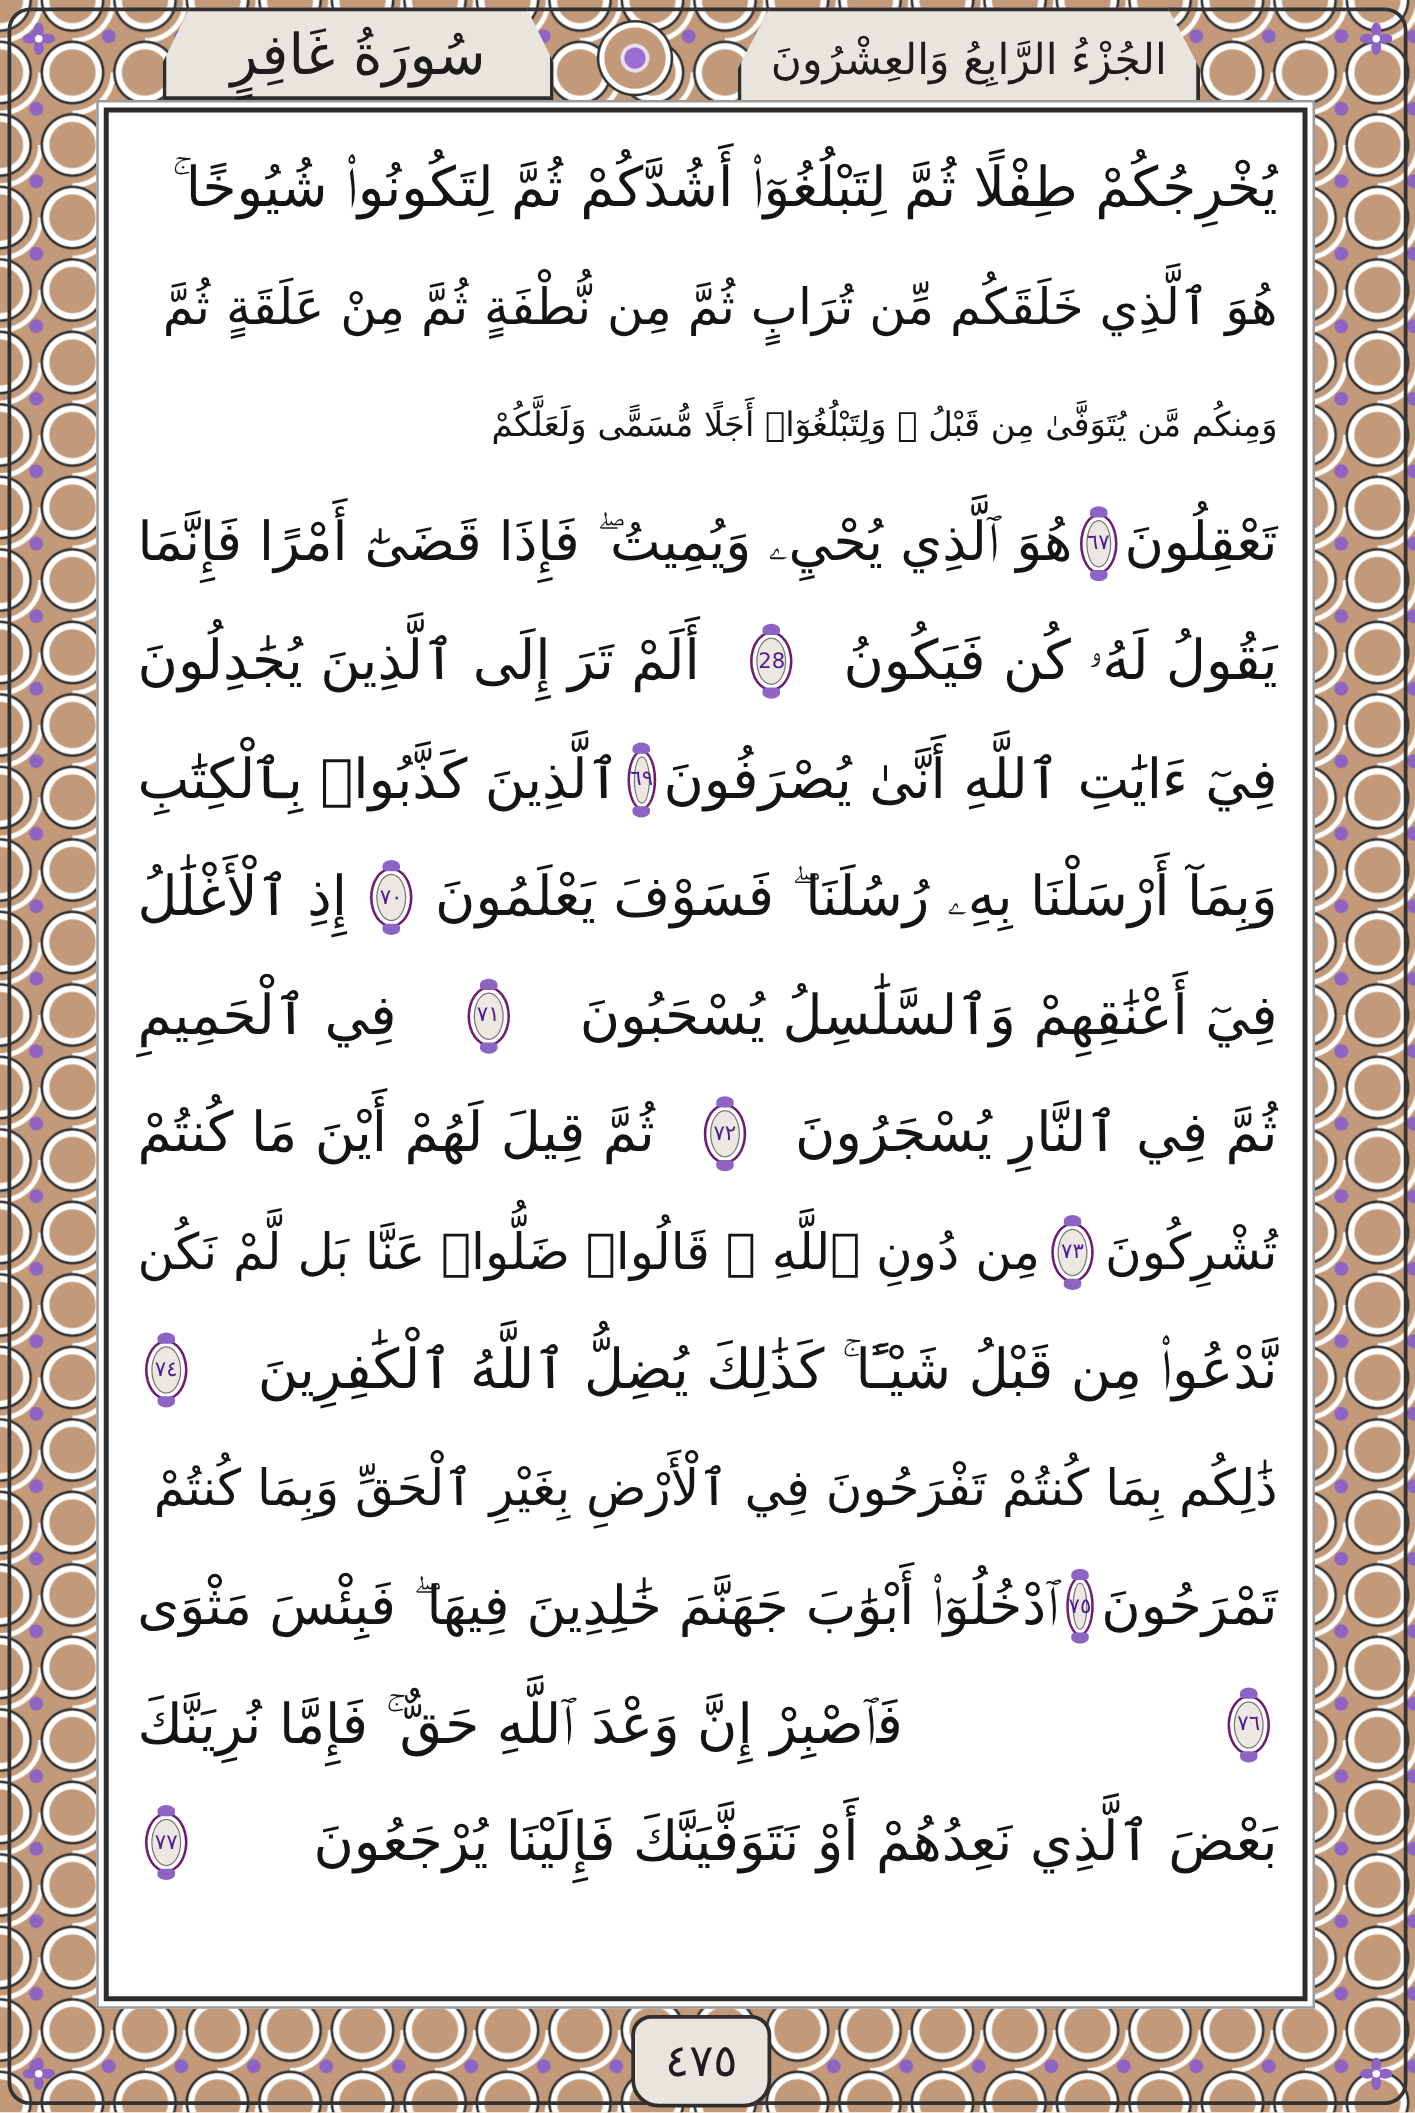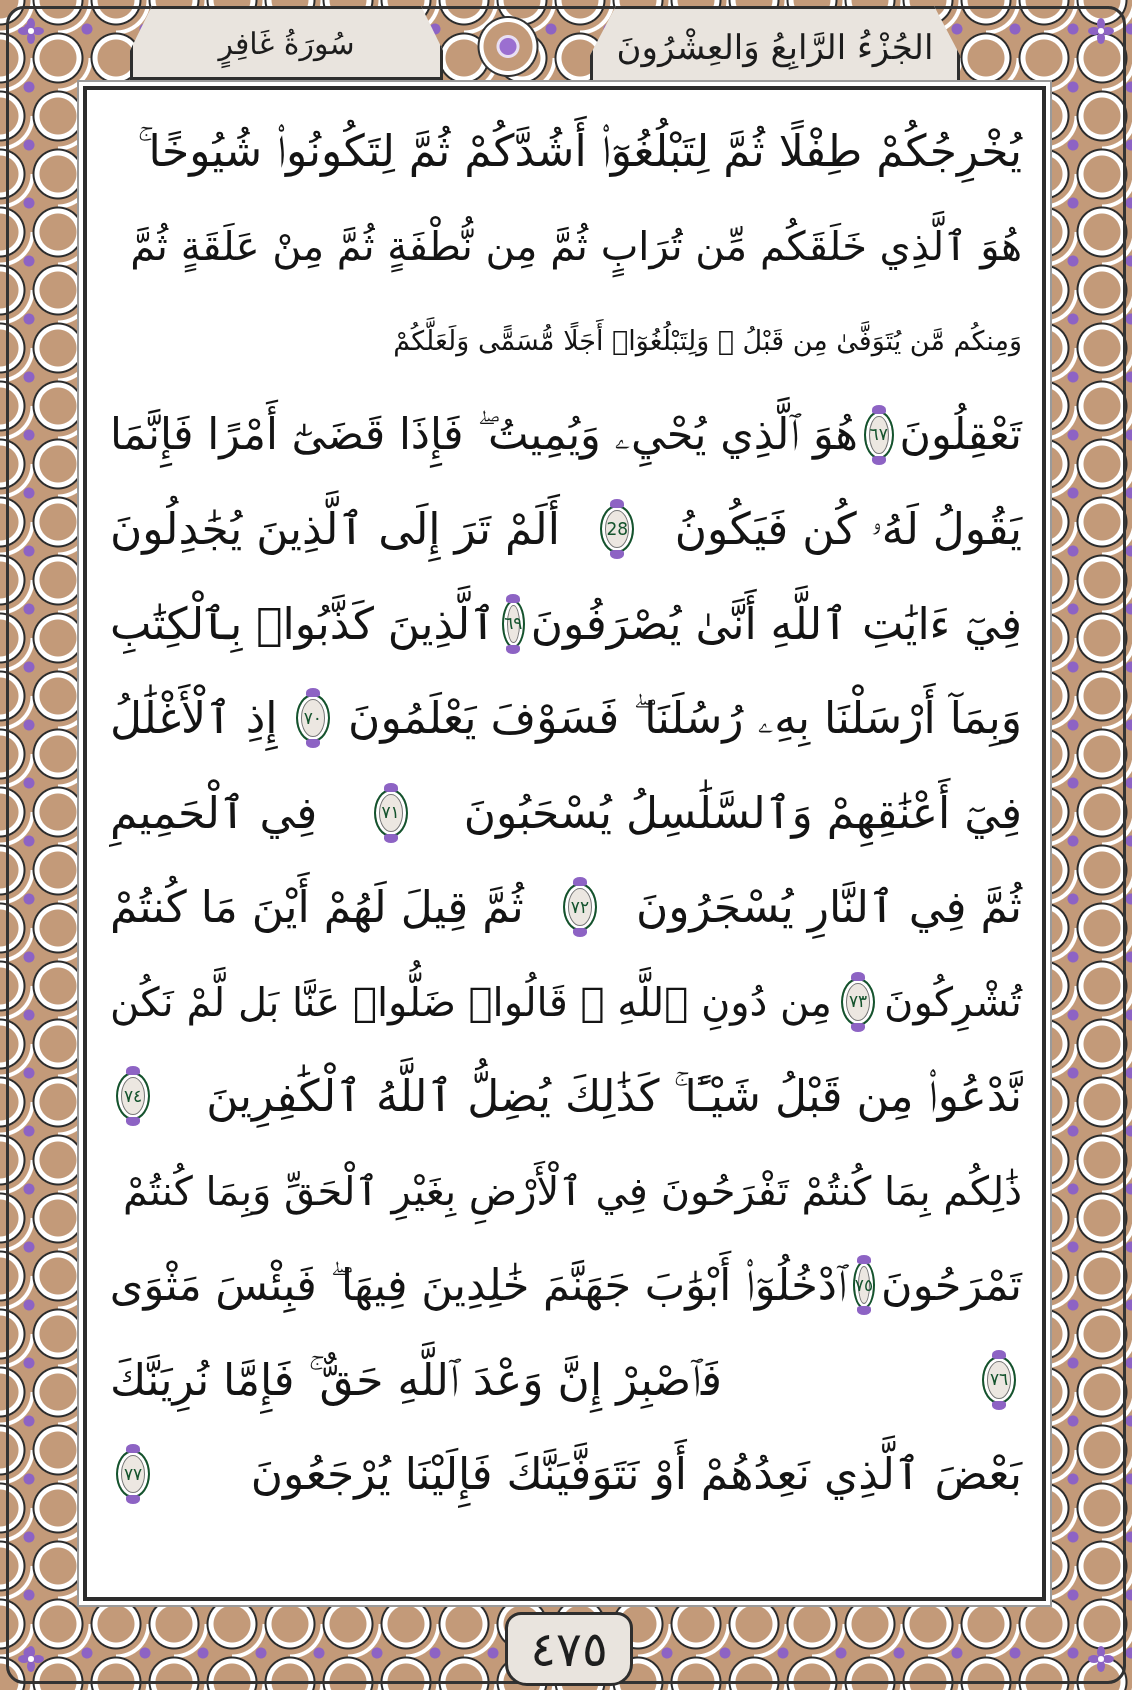--- a/index.html
+++ b/index.html
@@ -41,21 +41,21 @@
     border: 3px solid #2e2e2e; box-sizing: border-box;
     display: flex; align-items: center; justify-content: center;
     clip-path: polygon(7% 0, 93% 0, 100% 60%, 100% 100%, 0 100%, 0 60%);
   }
   .cartouche-inner {
     font-family: "DejaVu Serif", serif; color: #1c1c1c;
     direction: rtl; white-space: nowrap;
   }
   .hdr-surah { left: 130px; top: 6px; width: 313px; height: 74px; }
   .hdr-juz   { left: 590px; top: 6px; width: 370px; height: 82px; }
-  .hdr-surah .cartouche-inner { font-size: 30px; }
+  .hdr-surah .cartouche-inner { font-size: 45px; }
   .hdr-juz .cartouche-inner { font-size: 34px; }
   .medallion {
     position: absolute; width: 80px; height: 70px; top: 8px;
     border-radius: 50% 50% 40% 40%;
     background: radial-gradient(circle at 50% 55%, #9b6fd0 0 8px, #e8dff3 9px 11px, #c39a79 12px 24px, #ffffff 25px 28px, #333 29px 30px, transparent 31px);
   }
   
   .body-text {
     position: absolute; left: 110px; top: 104px; width: 912px; height: 1480px;
     direction: rtl;
@@ -65,38 +65,38 @@
   .line {
     height: 94.5px; display: flex; align-items: center; justify-content: space-between;
     font-size: 44px; line-height: 1; white-space: nowrap;
     text-align-last: justify;
   }
   .seg { display: inline-block; }
   .ayah-mark {
     display: inline-flex; align-items: center; justify-content: center;
     width: 34px; height: 48px; margin: 0 6px;
     border-radius: 50%; background: #ece7e1;
-    border: 2px solid #14532d; box-sizing: border-box;
-    font-family: "DejaVu Sans", sans-serif; font-size: 17px; color: #14532d;
+    border: 2px solid #701a75; box-sizing: border-box;
+    font-family: "DejaVu Sans", sans-serif; font-size: 17px; color: #4c1d95;
     position: relative; vertical-align: middle;
     box-shadow: inset 0 0 0 3px #ffffff, inset 0 0 0 4px #777;
   }
   .ayah-mark::before, .ayah-mark::after {
     content: ""; position: absolute; left: 50%; width: 14px; height: 9px;
     margin-left: -7px; background: #8d63c4; border-radius: 50% 50% 30% 30%;
   }
   .ayah-mark::before { top: -8px; }
   .ayah-mark::after { bottom: -8px; border-radius: 30% 30% 50% 50%; }
   
   .page-num {
-    position: absolute; left: 505px; top: 1612px; width: 128px; height: 74px;
+    position: absolute; left: 505px; top: 1612px; width: 112px; height: 74px;
     background: #e9e4de; border: 3px solid #2e2e2e; box-sizing: border-box;
     border-radius: 16px 16px 22px 22px;
     display: flex; align-items: center; justify-content: center;
-    font-family: "DejaVu Sans", sans-serif; font-size: 48px; color: #1e1e1e;
+    font-family: "DejaVu Sans", sans-serif; font-size: 36px; color: #1e1e1e;
   }
 </style>
 </head>
 <body>
 
 <div class="border-frame"></div>
 <div class="border-edge"></div>
 
 <svg class="flower" style="left:18px;top:18px" viewBox="0 0 26 26">
     <g fill="#8d63c4">

